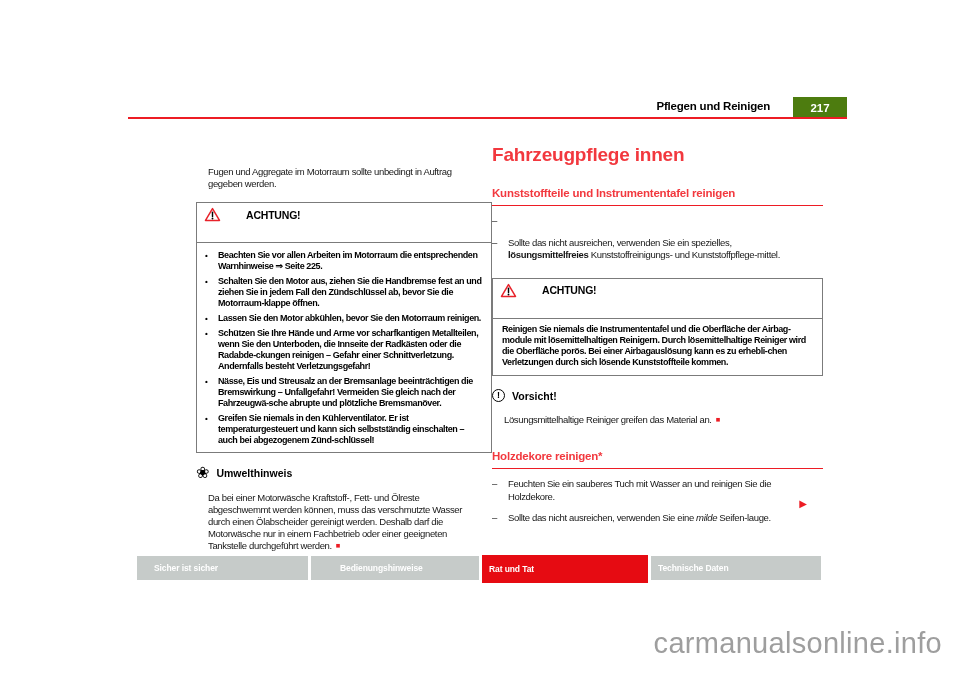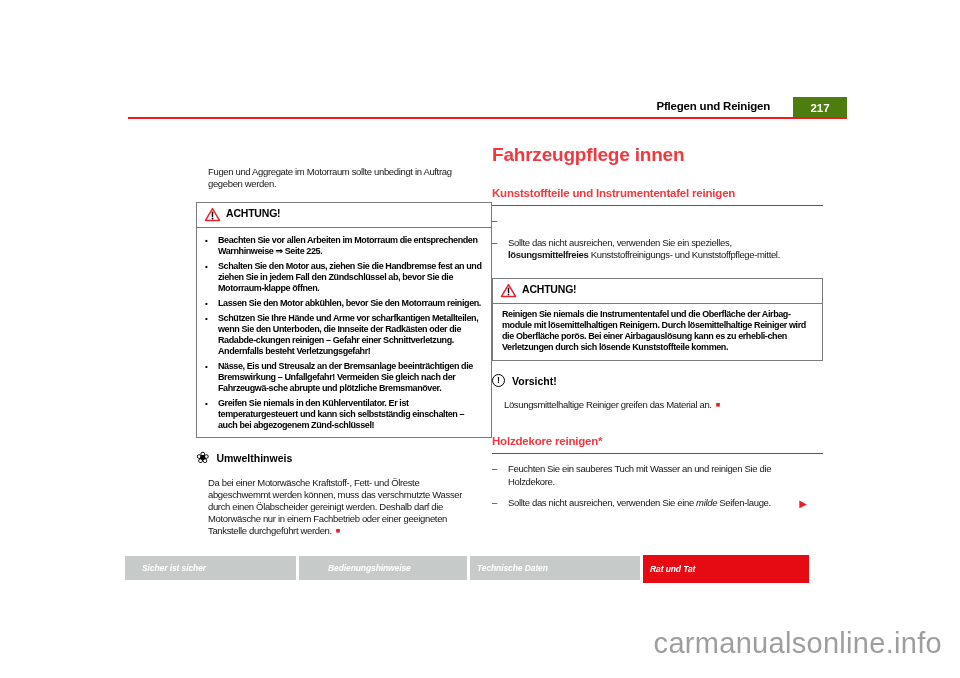--- a/index.html
+++ b/index.html
@@ -19,21 +19,21 @@
     position:absolute;left:793px;top:97px;width:54px;height:22px;background:#4d7c0f;
     color:#fff;font-weight:bold;font-size:11.5px;display:flex;align-items:center;justify-content:center;
   }
   
   .col-left{position:absolute;left:196px;top:154px;width:296px;}
   .col-right{position:absolute;left:492px;top:146px;width:331px;}
   .body-text{font-size:9.5px;line-height:12px;letter-spacing:-0.35px;margin:12px;color:#161616;}
   
   .warnbox{border:1px solid #7b7b7b;background:#fff;}
   .warnbox-title{
-    display:flex;gap:5px;padding:4px 8px 5px 7px;
+    display:flex;align-items:center;gap:25px;padding:4px 8px 20px 7px;
     border-bottom:1px solid #7b7b7b;font-weight:bold;font-size:10.5px;color:#000;letter-spacing:-0.2px;
   }
   .warnbox-list{padding:3px 8px 6px 8px;}
   .witem{display:flex;font-weight:bold;font-size:9px;line-height:11px;letter-spacing:-0.4px;margin-top:4px;color:#000;}
   .witem .marker{width:13px;flex:none;font-size:8px;line-height:11px;}
   .warnbox-para{font-weight:bold;font-size:9px;line-height:11.2px;letter-spacing:-0.4px;padding:5px 9px 7px 9px;margin:0;color:#000;}
   .mt-box{margin-top:6px;}
   
   .note-head{display:flex;align-items:center;gap:7px;font-weight:bold;font-size:10.5px;margin:13px 0 4px 0;color:#000;}
   .flower-icon{font-family:"DejaVu Sans",sans-serif;font-size:16px;line-height:14px;color:#000;}
@@ -51,21 +51,21 @@
   .sub-heading{
     color:#f2383e;font-weight:bold;font-size:11.5px;letter-spacing:-0.2px;
     margin:0;padding-bottom:5px;border-bottom:1.5px solid #ed1c24;line-height:13px;
   }
   .sub-heading.second{margin-top:24px;}
   
   .step{display:flex;font-size:9.5px;line-height:12.5px;letter-spacing:-0.35px;margin-top:9px;padding-right:32px;color:#161616;}
   .step .dash{width:16px;flex:none;}
   .continue-marker{position:absolute;right:16px;top:352px;color:#ed1c24;font-size:10px;font-family:"DejaVu Sans",sans-serif;}
   
-  .footer-tabs{position:absolute;left:125px;top:556px;display:flex;gap:3px;font-style:italic;}
+  .footer-tabs{position:absolute;left:137px;top:556px;display:flex;gap:3px;}
   .tab{
     height:24px;background:#c6cbc9;color:#ffffff;font-weight:bold;font-size:8.5px;
     letter-spacing:-0.1px;display:flex;align-items:center;box-sizing:border-box;padding-left:7px;
   }
   .tab.t1{width:171px;padding-left:17px;}
   .tab.t2{width:168px;padding-left:29px;}
   .tab.t3{width:166px;}
   .tab.t4{width:170px;}
   .tab.active{background:#e60b12;height:28px;margin-top:-1px;}
   
@@ -170,17 +170,17 @@
     <span class="dash">–</span>
     <span><span>Sollte das nicht ausreichen, verwenden Sie eine </span><i>milde</i><span> Seifen-lauge.</span></span>
   </div>
 
   <span class="continue-marker">▶</span>
 </div>
 
 <div class="footer-tabs">
   <div class="tab t1">Sicher ist sicher</div>
   <div class="tab t2">Bedienungshinweise</div>
+  <div class="tab t3 active">Rat und Tat</div>
   <div class="tab t4">Technische Daten</div>
-  <div class="tab t3 active">Rat und Tat</div>
 </div>
 
 <div class="watermark">carmanualsonline.info</div>
 
 </body></html>

